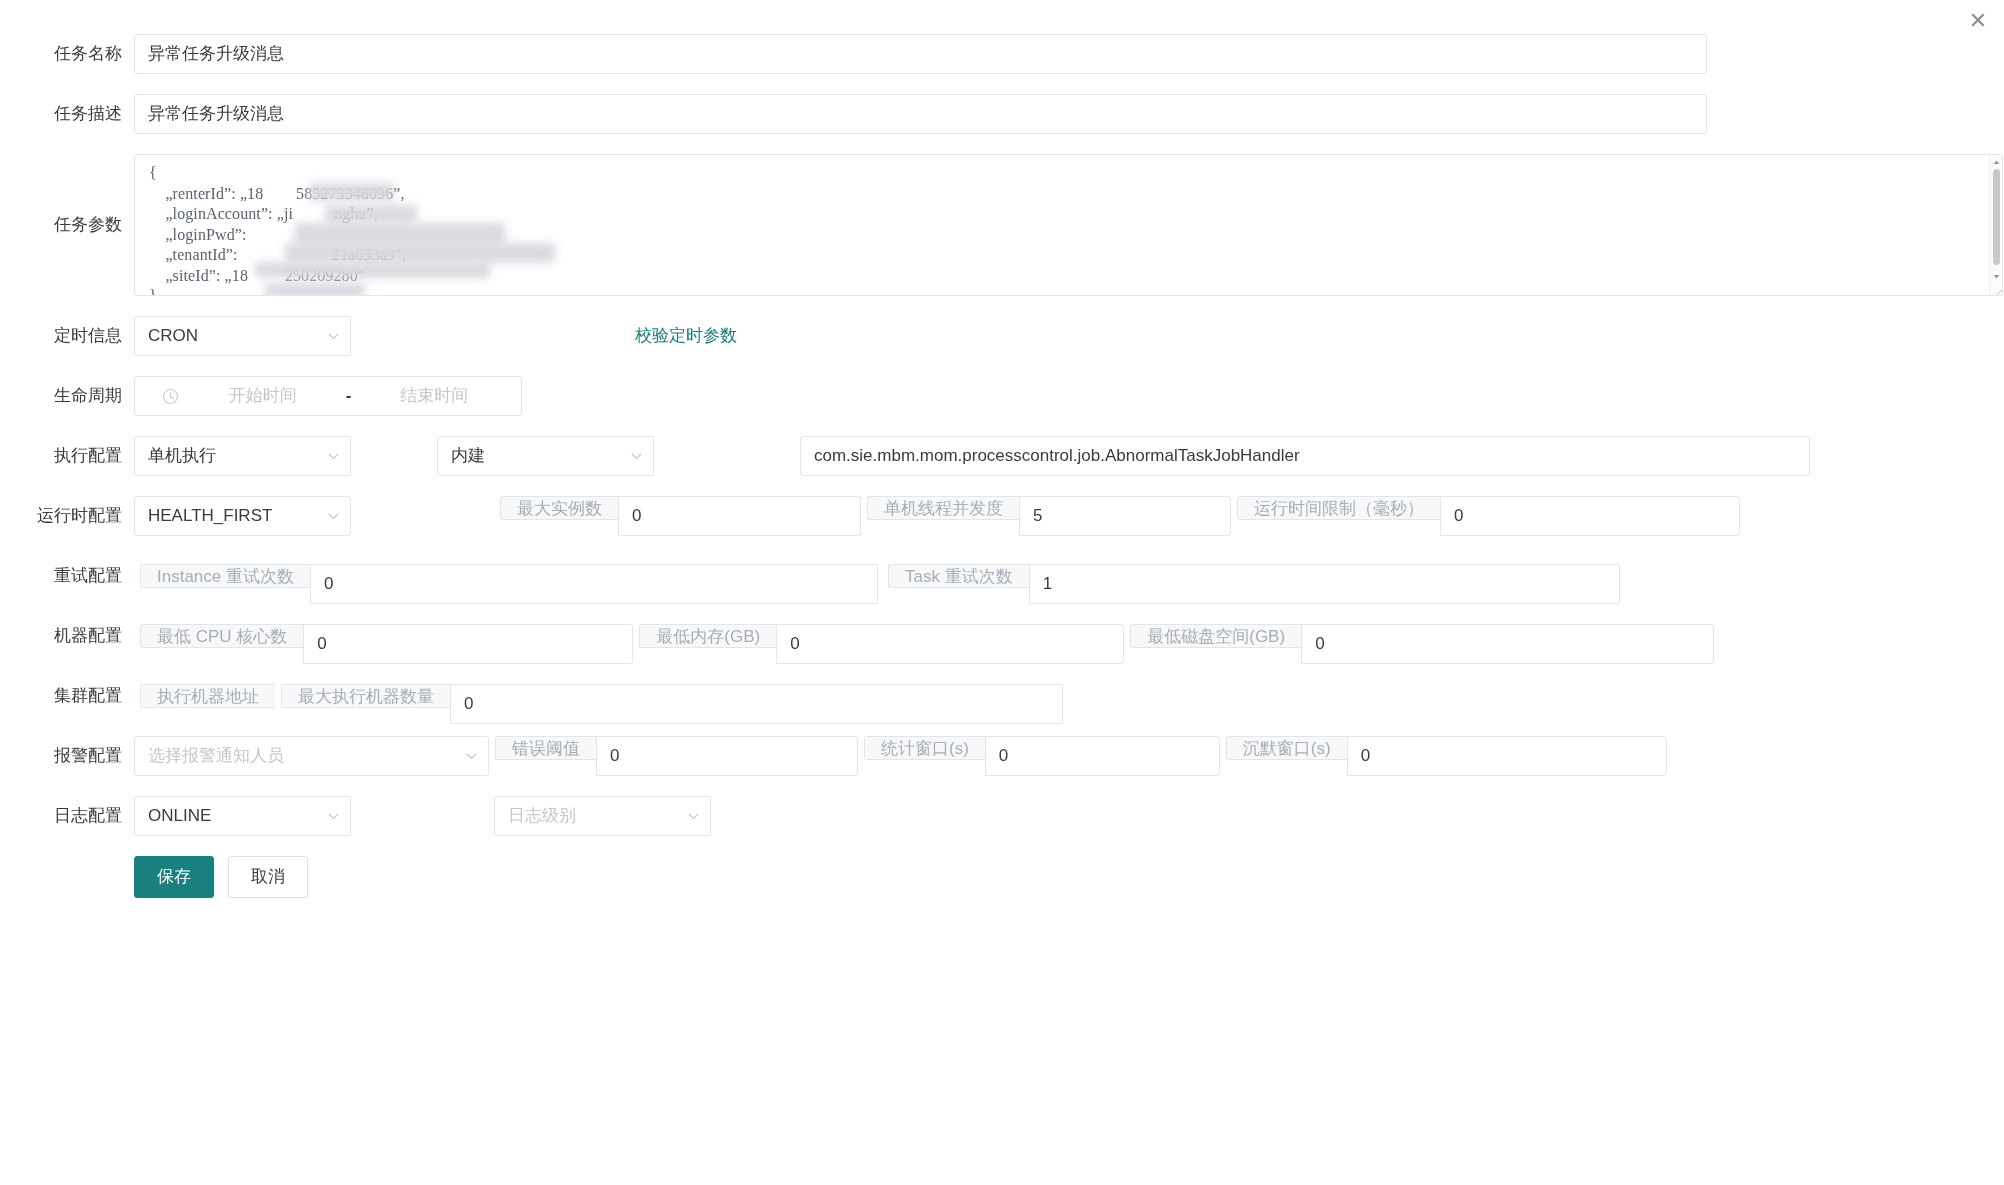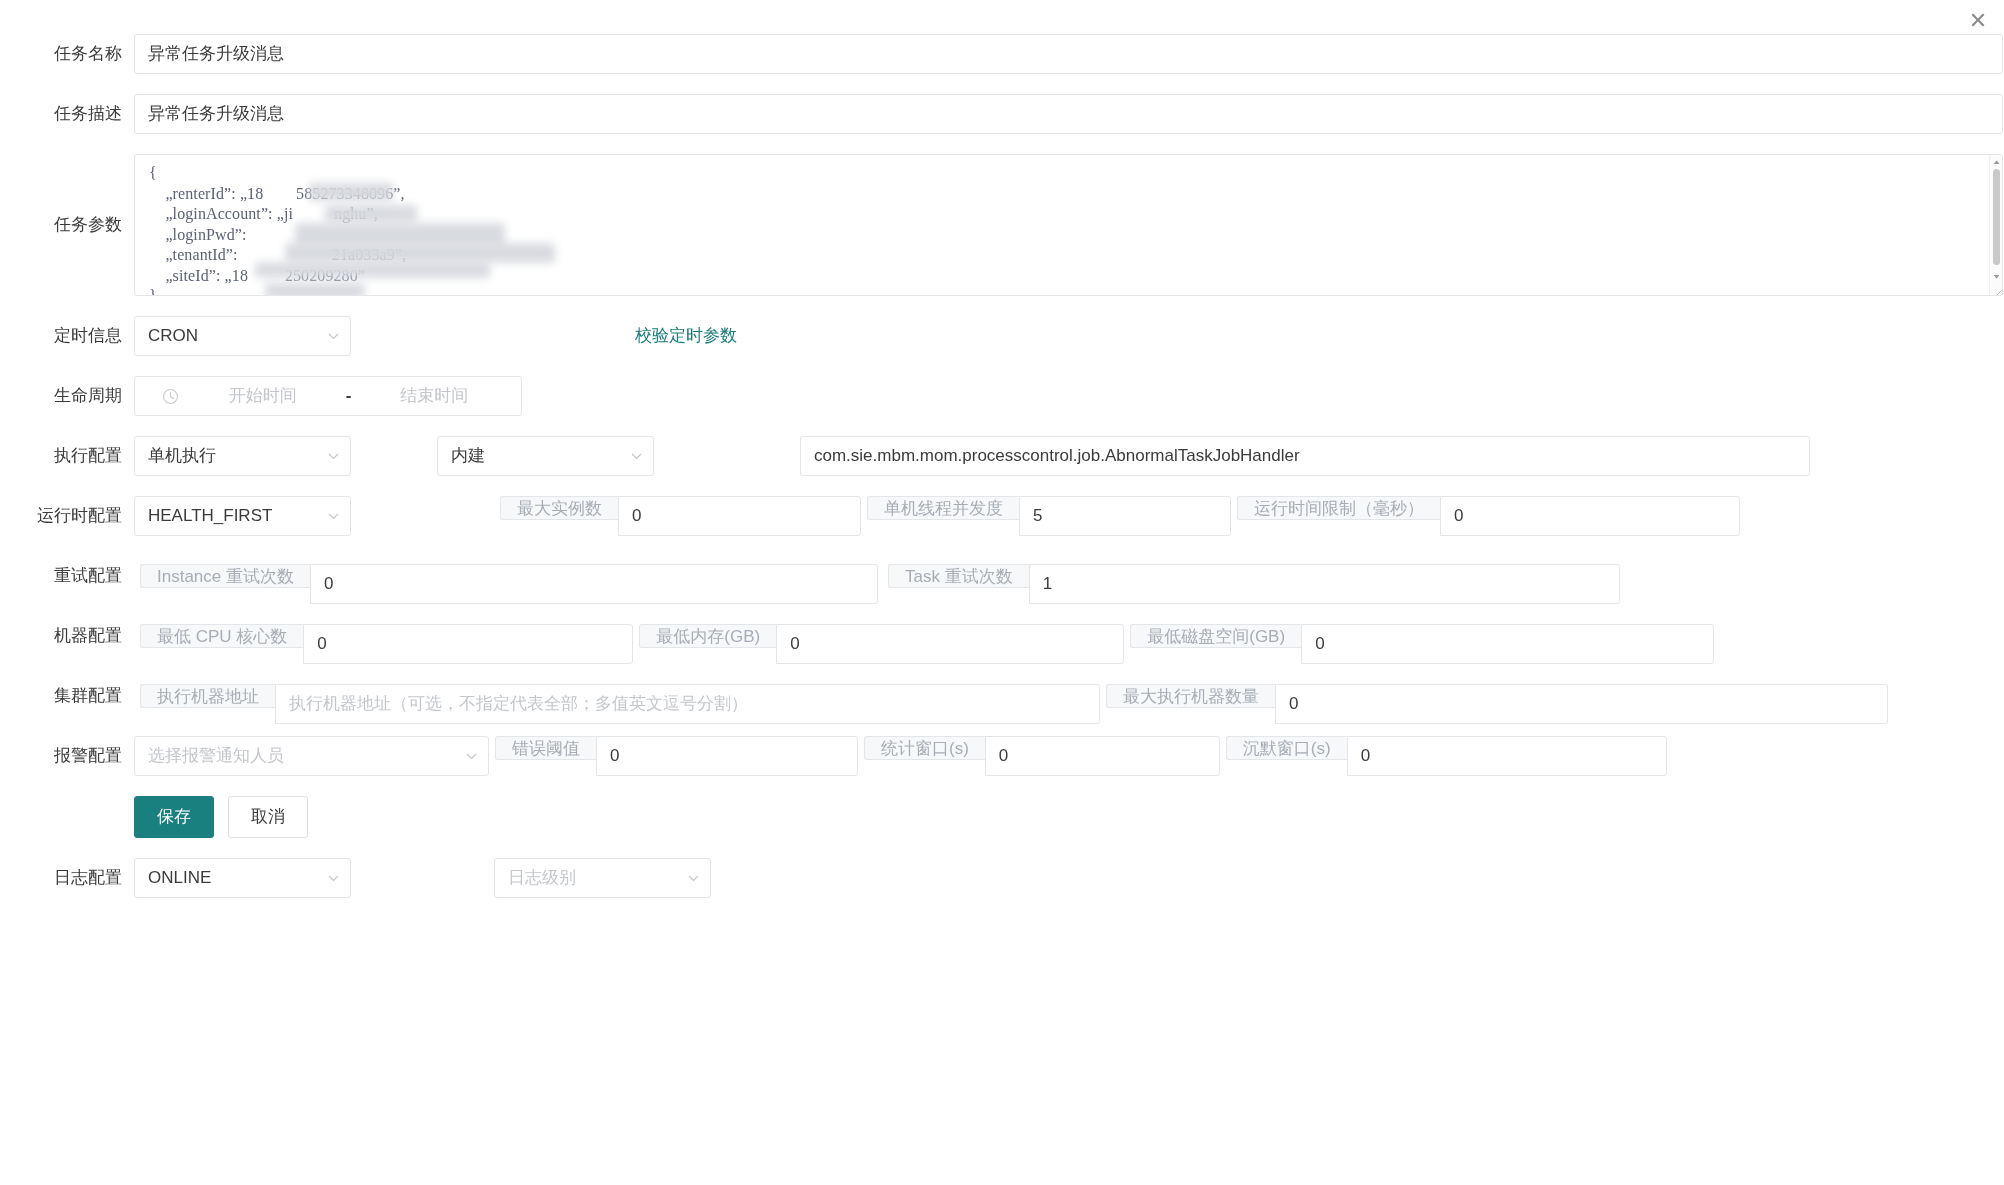--- a/index.html
+++ b/index.html
@@ -76,21 +76,21 @@
     align-items: center;
     padding: 0 13px;
     font-size: 17px;
     color: #3b3b3b;
     line-height: 38px;
     white-space: nowrap;
     overflow: hidden;
   }
   .ctl.placeholder-text { color: #c3c6cb; }
 
-  .input-wide { width: 1869px; }
+  .input-wide { width: 1573px; }
   .select {
     width: 217px;
     position: relative;
     padding-right: 30px;
   }
   .select .val { flex: 1; overflow: hidden; text-overflow: ellipsis; }
   .chev {
     position: absolute;
     right: 11px; top: 50%;
     margin-top: -3px;
@@ -416,21 +416,20 @@
         <div class="ctl" style="width:413px;">0</div>
       </div>
     </div>
   </div>
 
   <div class="row">
     <div class="label">集群配置</div>
     <div class="fields">
       <div class="group">
         <div class="addon">执行机器地址</div>
-        <div class="ctl placeholder-text" style="width:825px;">执行机器地址（可选，不指定代表全部；多值英文逗号分割）</div>
       </div>
       <div class="group">
         <div class="addon">最大执行机器数量</div>
         <div class="ctl" style="width:613px;">0</div>
       </div>
     </div>
   </div>
 
   <div class="row">
     <div class="label">报警配置</div>
@@ -448,28 +447,20 @@
         <div class="ctl" style="width:262px;">0</div>
       </div>
       <div class="group">
         <div class="addon">统计窗口(s)</div>
         <div class="ctl" style="width:235px;">0</div>
       </div>
       <div class="group">
         <div class="addon">沉默窗口(s)</div>
         <div class="ctl" style="width:320px;">0</div>
       </div>
-    </div>
-  </div>
-
-  <div class="row">
-    <div class="label"></div>
-    <div class="fields">
-      <div class="btn btn-primary">保存</div>
-      <div class="btn btn-default">取消</div>
     </div>
   </div>
 
   <div class="row">
     <div class="label">日志配置</div>
     <div class="fields">
       <div class="ctl select">
         <span class="val">ONLINE</span>
         <span class="chev">
           <svg width="11" height="7" viewBox="0 0 11 7">
@@ -482,13 +473,21 @@
         <span class="val">日志级别</span>
         <span class="chev">
           <svg width="11" height="7" viewBox="0 0 11 7">
               <path d="M1 1 L5.5 5.5 L10 1" stroke="#c3c6cb" stroke-width="1.2" fill="none"></path>
             </svg>
         </span>
       </div>
     </div>
   </div>
 
+  <div class="row">
+    <div class="label"></div>
+    <div class="fields">
+      <div class="btn btn-primary">保存</div>
+      <div class="btn btn-default">取消</div>
+    </div>
+  </div>
+
 </div>
 
 </body></html>

